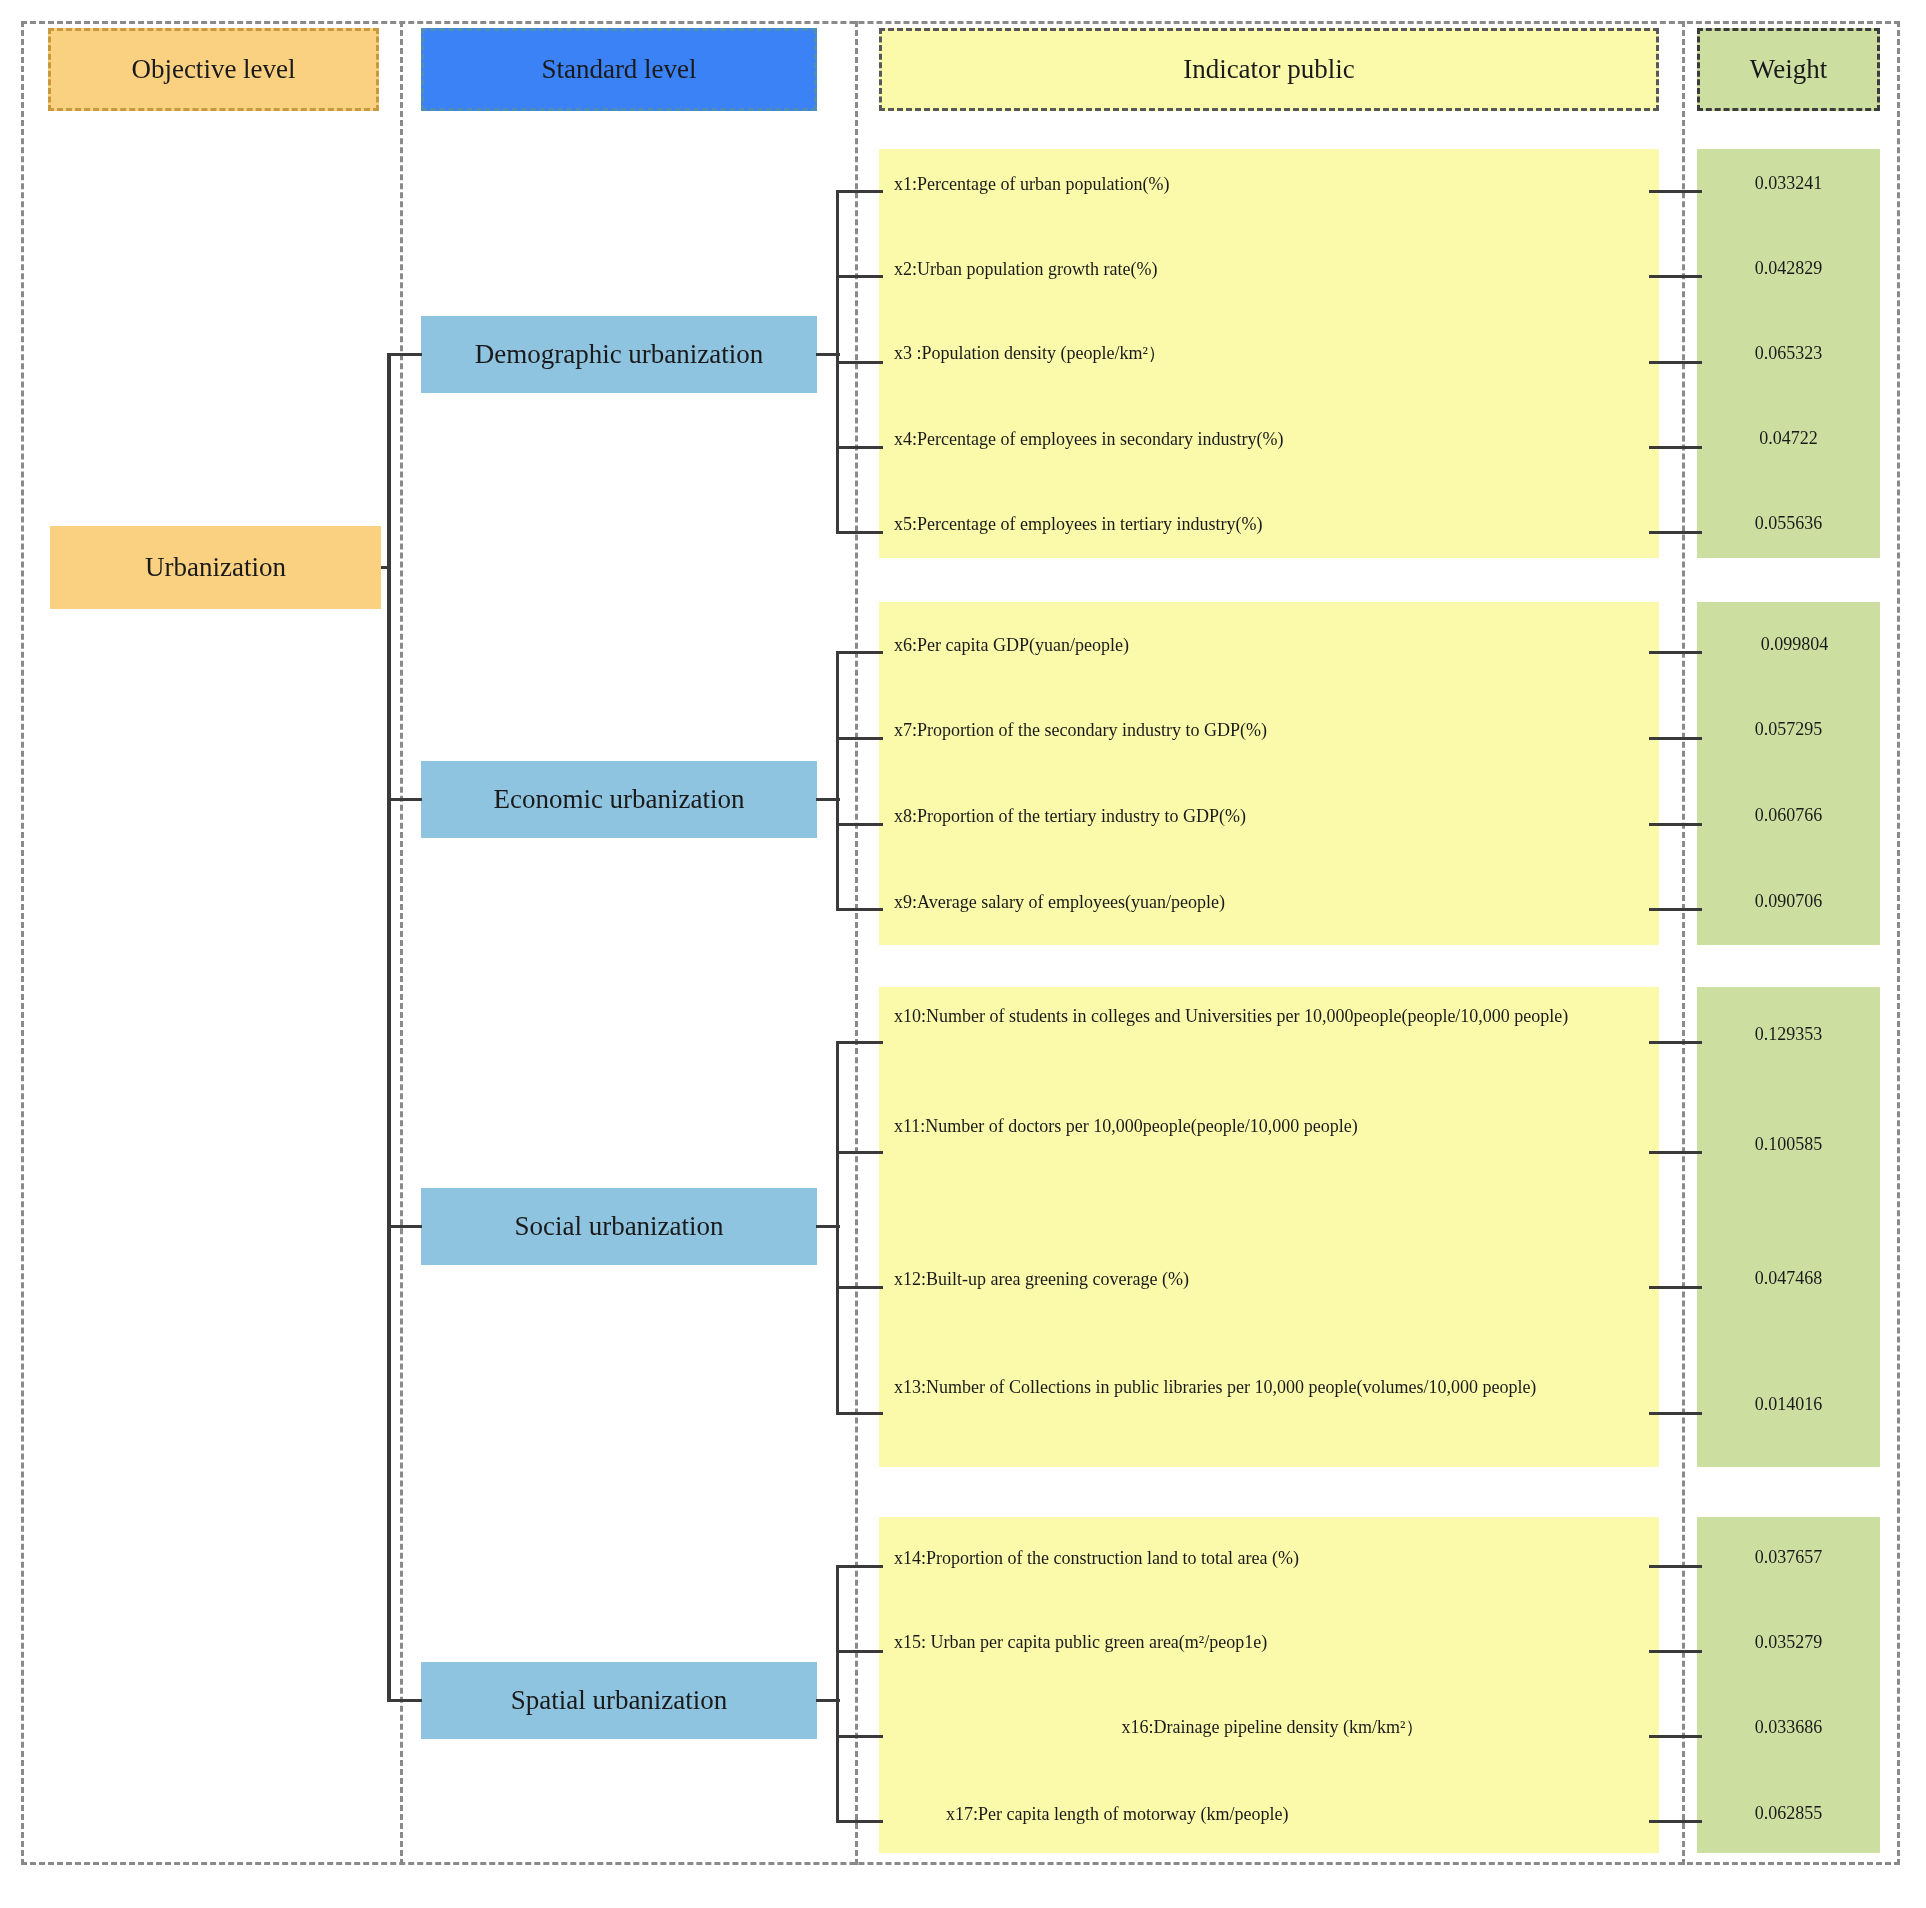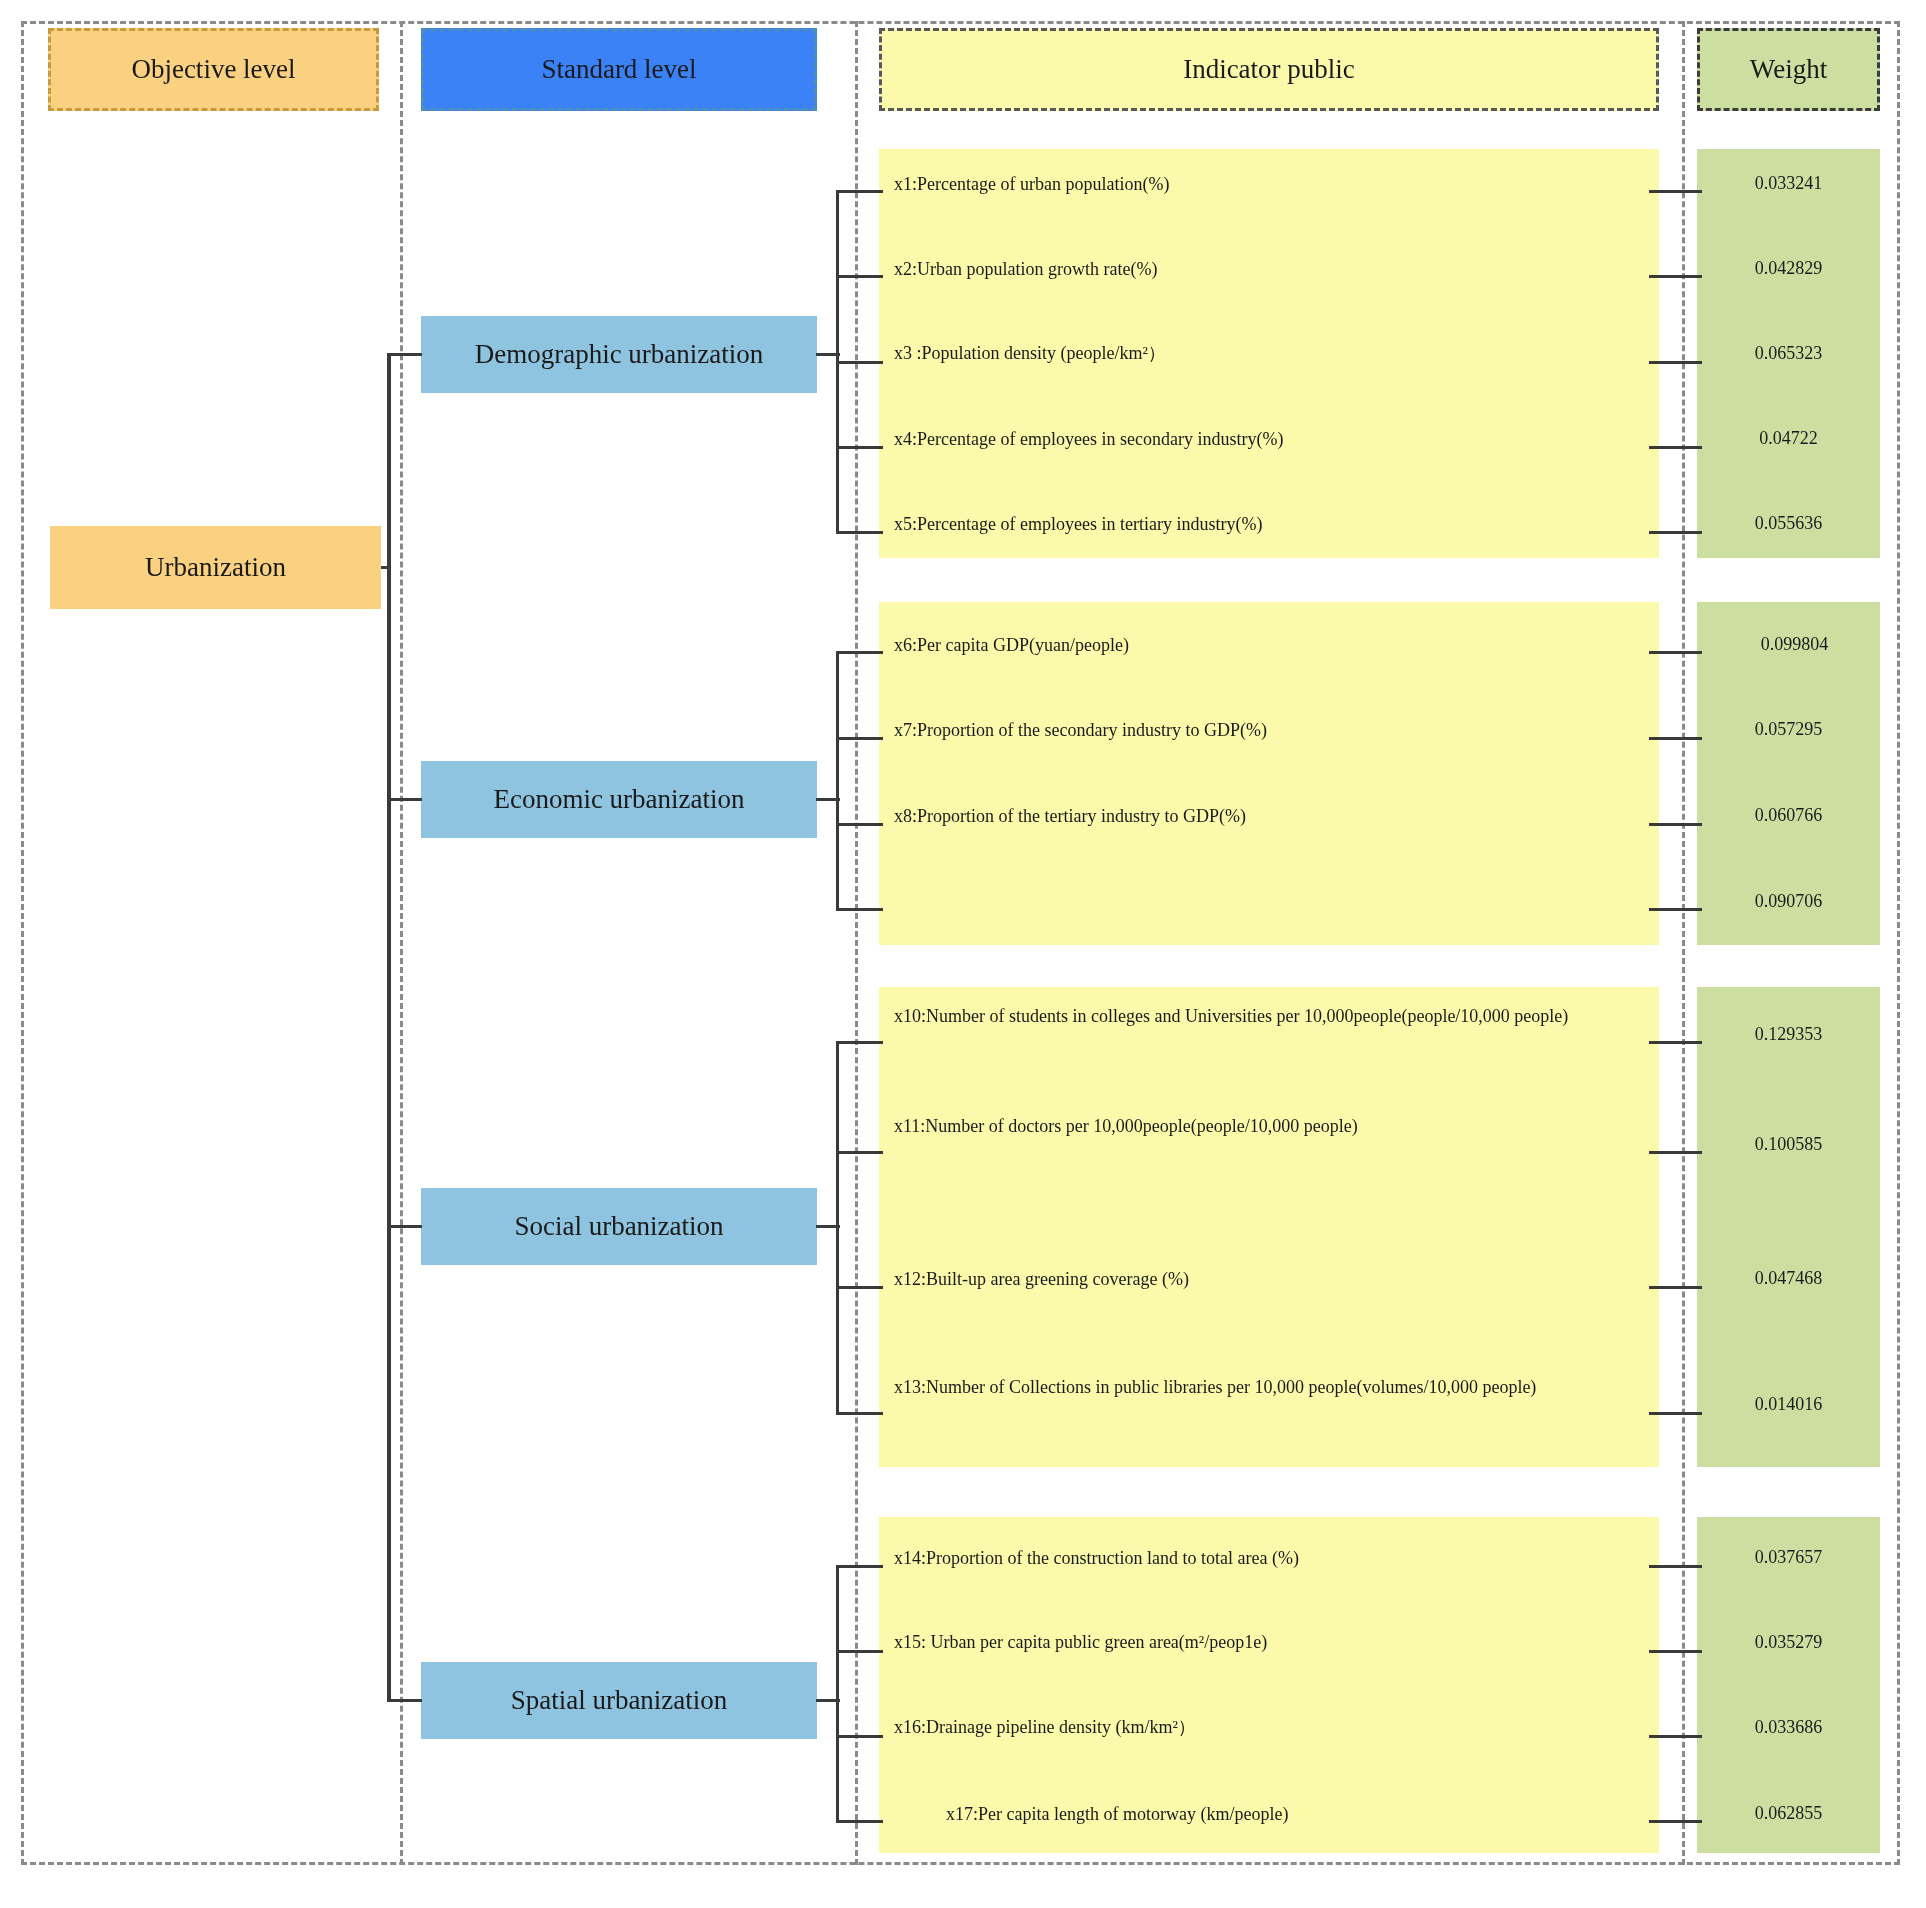--- a/index.html
+++ b/index.html
@@ -113,20 +113,21 @@
   <div class="ilabel t44" style="left:894px;top:719px;width:757px;">x7:Proportion of the secondary industry to GDP(%)</div>
   <div class="hline" style="left:1649px;top:737px;width:53px;"></div>
   <div class="wval t44" style="left:1697px;top:719px;width:183px;">0.057295</div>
 
   <div class="hline" style="left:836px;top:823px;width:47px;"></div>
   <div class="ilabel t44" style="left:894px;top:805px;width:757px;">x8:Proportion of the tertiary industry to GDP(%)</div>
   <div class="hline" style="left:1649px;top:823px;width:53px;"></div>
   <div class="wval t44" style="left:1697px;top:805px;width:183px;">0.060766</div>
 
   <div class="hline" style="left:836px;top:908px;width:47px;"></div>
+  <div class="ilabel t44" style="left:894px;top:891px;width:757px;">x9:Average salary of employees(yuan/people)</div>
   <div class="hline" style="left:1649px;top:908px;width:53px;"></div>
   <div class="wval t44" style="left:1697px;top:891px;width:183px;">0.090706</div>
 
   <div class="node standard-node t46" style="left:421px;top:1188px;width:396px;height:77px;">Social urbanization</div>
   <div class="hline" style="left:387px;top:1225px;width:35px;"></div>
   <div class="hline" style="left:816px;top:1225px;width:23.6px;"></div>
 
   <div class="ipanel" style="left:879px;top:987px;width:780px;height:480px;"></div>
   <div class="wpanel" style="left:1697px;top:987px;width:183px;height:480px;"></div>
 
@@ -165,21 +166,21 @@
   <div class="ilabel t44" style="left:894px;top:1547px;width:757px;">x14:Proportion of the construction land to total area (%)</div>
   <div class="hline" style="left:1649px;top:1565px;width:53px;"></div>
   <div class="wval t44" style="left:1697px;top:1547px;width:183px;">0.037657</div>
 
   <div class="hline" style="left:836px;top:1650px;width:47px;"></div>
   <div class="ilabel t44" style="left:894px;top:1631px;width:757px;">x15: Urban per capita public green area(m²/peop1e)</div>
   <div class="hline" style="left:1649px;top:1650px;width:53px;"></div>
   <div class="wval t44" style="left:1697px;top:1632px;width:183px;">0.035279</div>
 
   <div class="hline" style="left:836px;top:1735px;width:47px;"></div>
-  <div class="ilabel t44" style="left:894px;top:1716px;width:757px;">x16:Drainage pipeline density (km/km²）</div>
+  <div class="ilabel t44" style="left:894px;top:1716px;width:757px;text-align:center;">x16:Drainage pipeline density (km/km²）</div>
   <div class="hline" style="left:1649px;top:1735px;width:53px;"></div>
   <div class="wval t44" style="left:1697px;top:1717px;width:183px;">0.033686</div>
 
   <div class="hline" style="left:836px;top:1820px;width:47px;"></div>
   <div class="ilabel t44" style="left:946px;top:1803px;width:757px;">x17:Per capita length of motorway (km/people)</div>
   <div class="hline" style="left:1649px;top:1820px;width:53px;"></div>
   <div class="wval t44" style="left:1697px;top:1803px;width:183px;">0.062855</div>
 
 </div>
 

